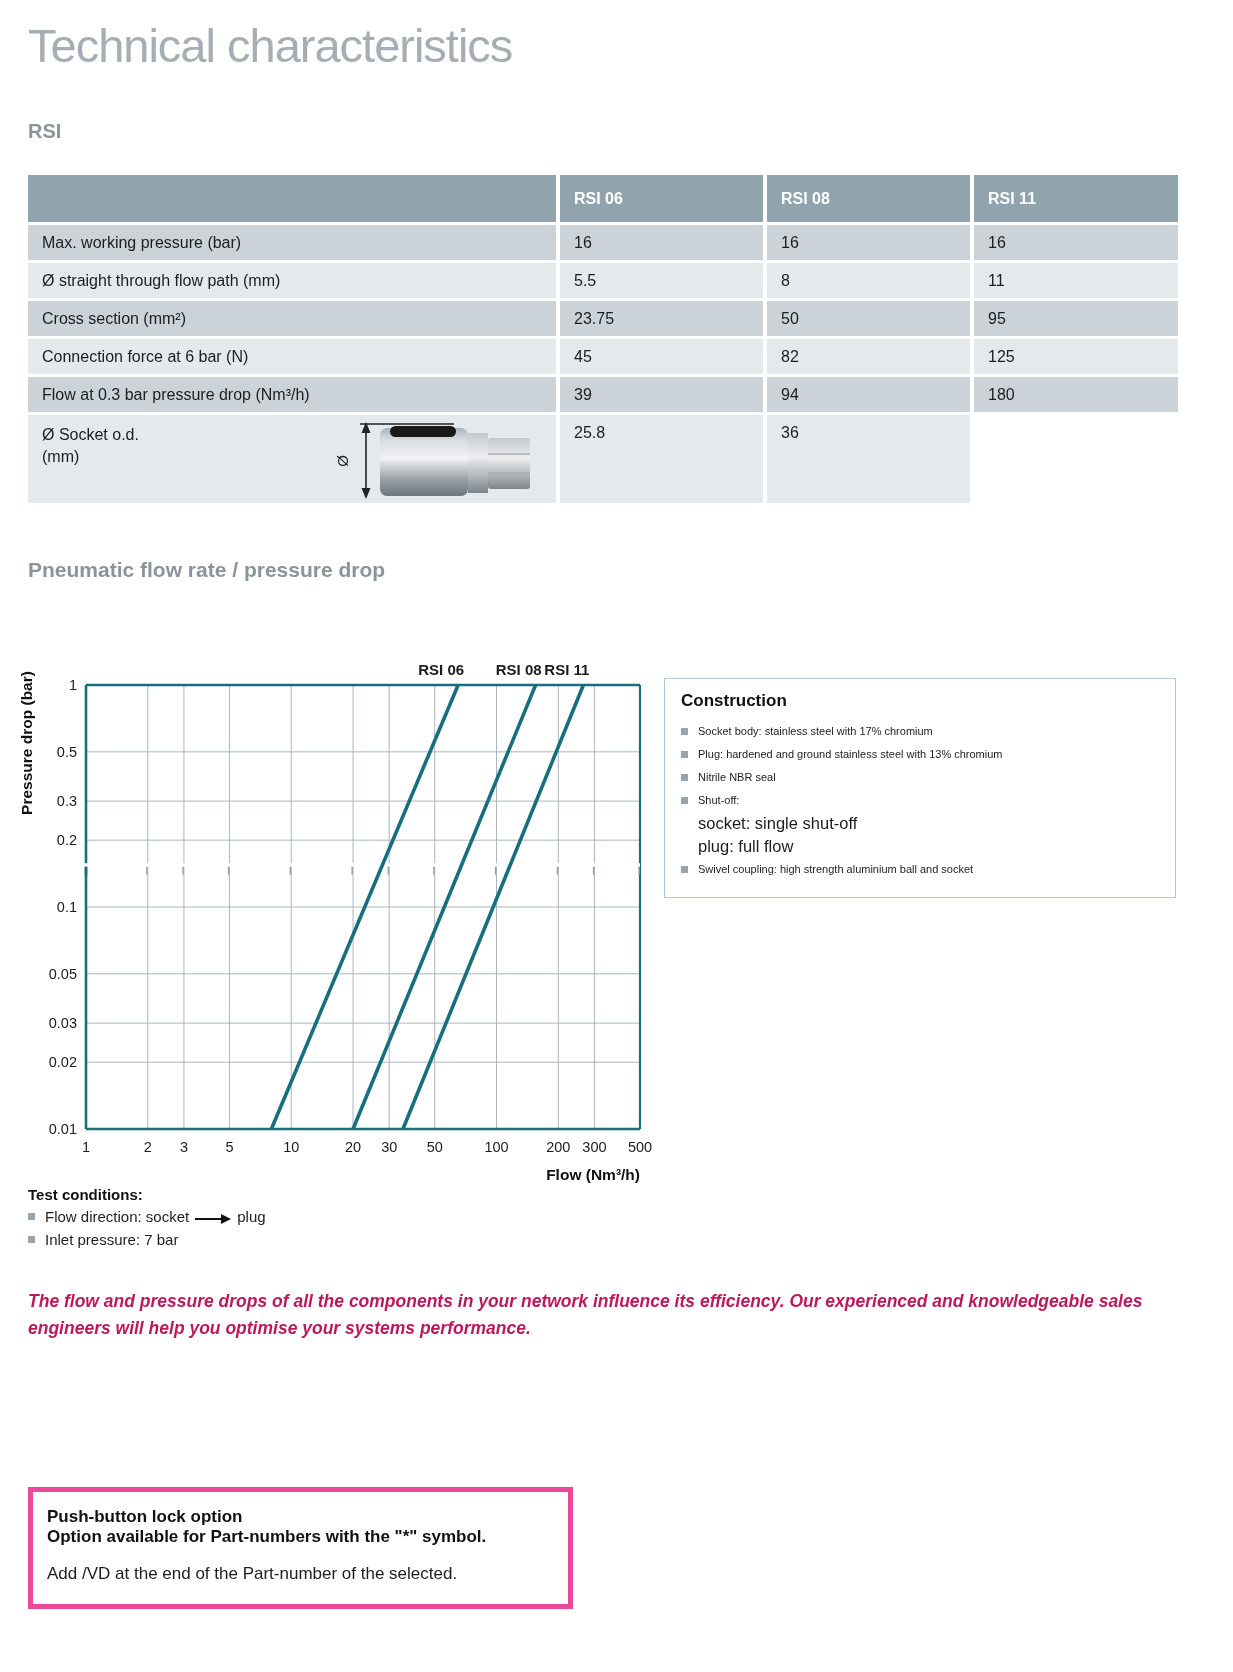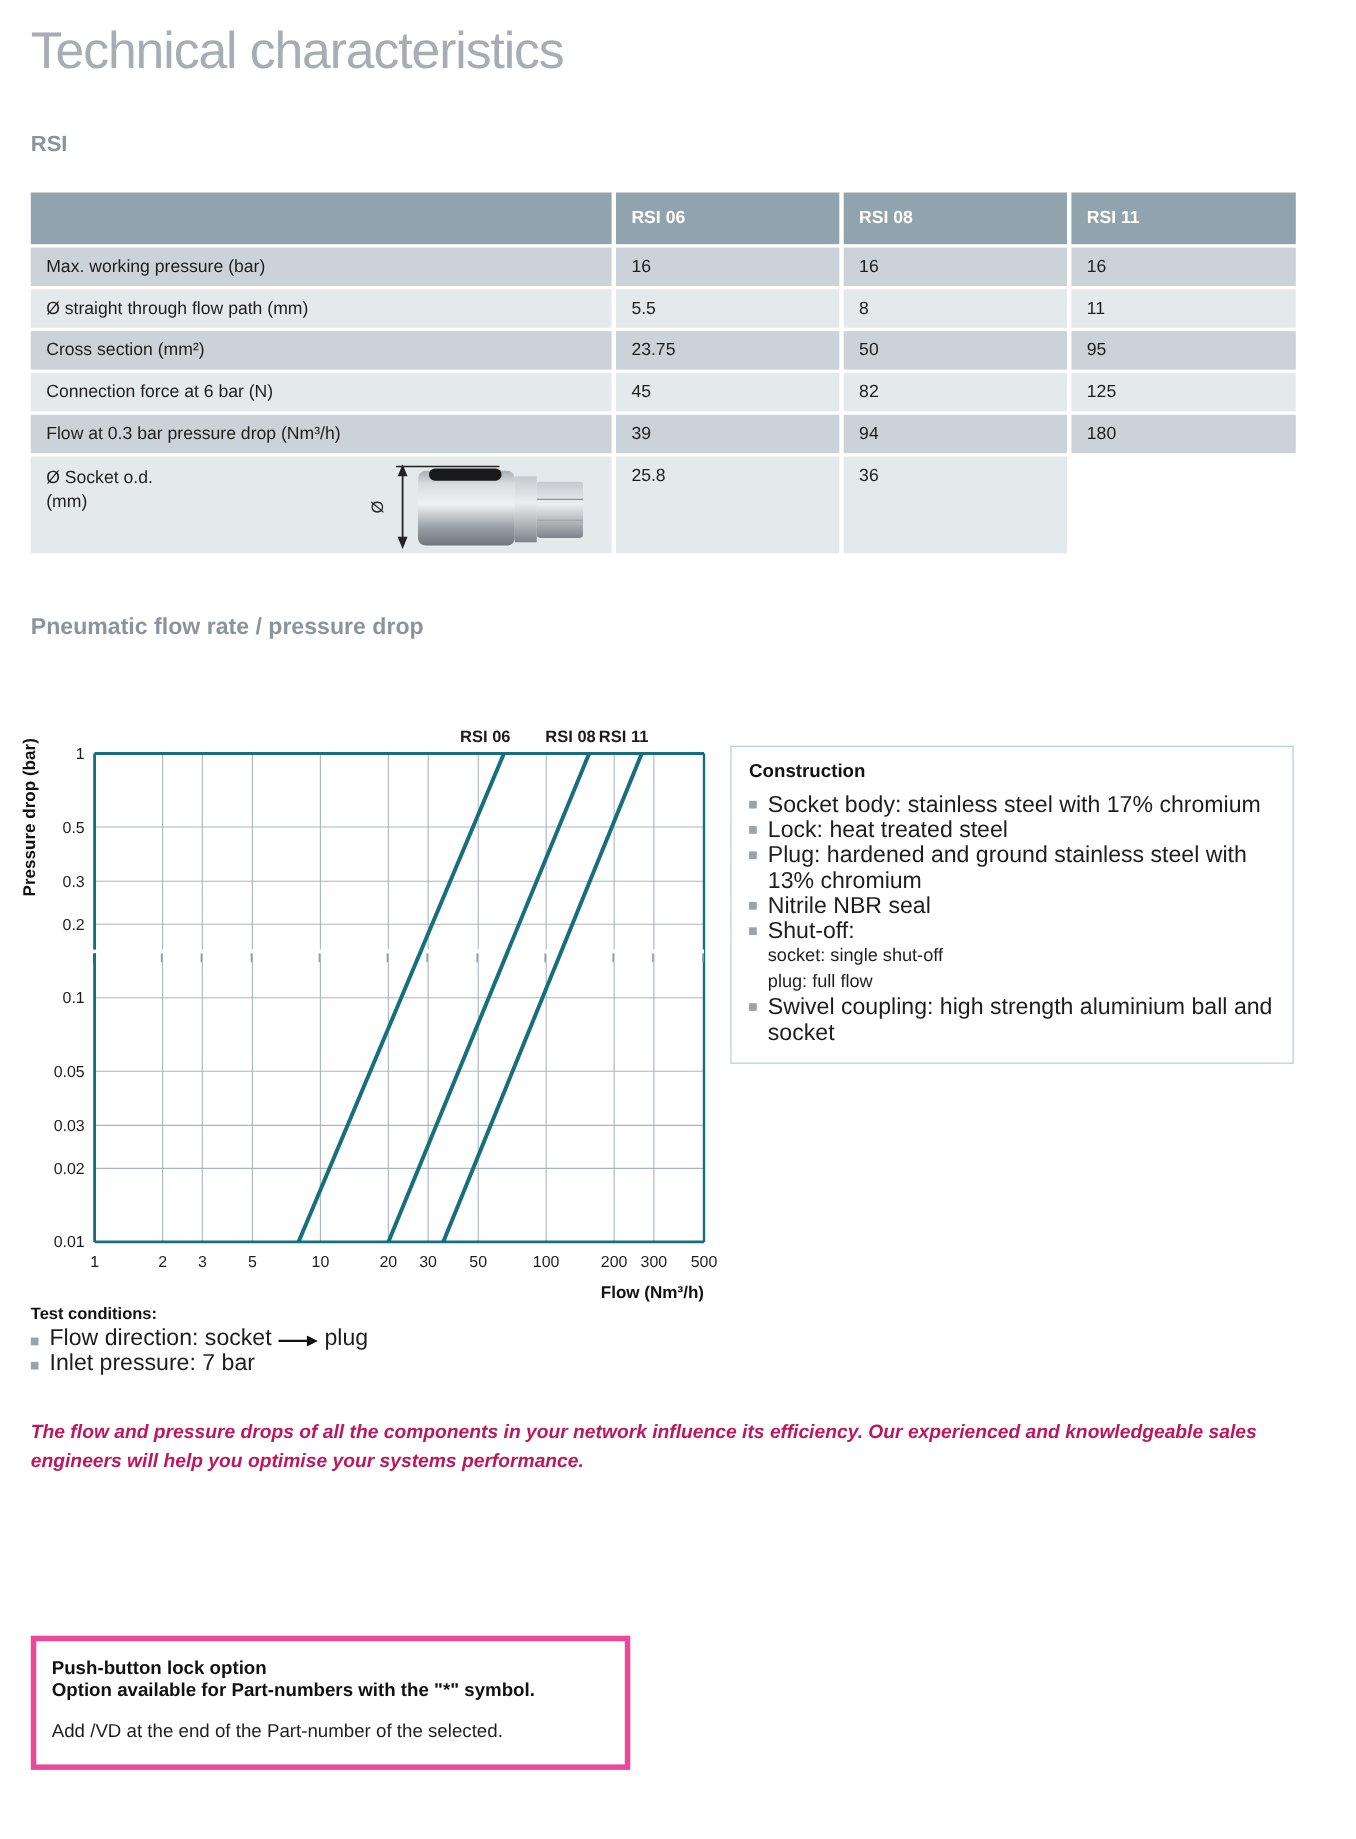--- a/index.html
+++ b/index.html
@@ -23,28 +23,28 @@
   .socket-art{position:absolute;right:8px;top:3px;}
 
   
   .chart-heading{position:absolute;left:28px;top:558px;font-size:21px;font-weight:bold;color:#8c949b;}
   #flow-chart{position:absolute;left:16px;top:638px;}
 
   
   #construction-box{position:absolute;left:664px;top:678px;width:512px;border:1px solid #adc9da;background:#fff;padding:12px 16px 16px 16px;box-sizing:border-box;}
   #construction-box h3{margin:0 0 9px 0;font-size:17px;color:#111;}
   .c-list{margin:0;padding:0;list-style:none;}
-  .c-item{display:flex;font-size:21px;color:#1d1d1d;line-height:23px;}
+  .c-item{display:flex;font-size:11px;color:#1d1d1d;line-height:23px;}
   .sq-bullet{flex:0 0 7px;width:7px;height:7px;background:#99a3ab;margin:8px 10px 0 0;}
   .c-sub{margin-left:17px;font-size:16.5px;color:#1d1d1d;line-height:23px;}
 
   
   #test-conditions{position:absolute;left:28px;top:1186px;width:480px;}
   #test-conditions h4{margin:0 0 4px 0;font-size:15px;color:#111;}
-  .t-item{display:flex;align-items:center;font-size:21px;color:#1d1d1d;line-height:19px;margin-bottom:2px;}
+  .t-item{display:flex;align-items:flex-start;font-size:15px;color:#1d1d1d;line-height:19px;margin-bottom:2px;}
   .t-item .sq-bullet{margin-top:6px;}
   .flow-arrow{display:inline-block;margin:0 6px;vertical-align:middle;}
 
   
   #network-note{position:absolute;left:28px;top:1288px;width:1158px;font-size:17.5px;font-weight:bold;color:#be185d;line-height:1.55;font-style:italic;}
 
   
   #push-box{position:absolute;left:28px;top:1487px;width:545px;border:5px solid #ec4899;background:#fff;padding:15px 16px 20px 14px;box-sizing:border-box;}
   #push-box .pb-title{font-size:17px;font-weight:bold;color:#111;}
   #push-box .pb-line1{font-size:17px;font-weight:bold;color:#111;}
@@ -194,24 +194,20 @@
 
   <div id="construction-box">
     <h3>Construction</h3>
     <ul class="c-list" id="construction-list">
         <li class="c-item">
           <div class="sq-bullet"></div>
           <div>Socket body: stainless steel with 17% chromium</div>
         </li>
         <li class="c-item">
           <div class="sq-bullet"></div>
-          <div>Lock: heat treated steel</div>
-        </li>
-        <li class="c-item">
-          <div class="sq-bullet"></div>
           <div>Plug: hardened and ground stainless steel with 13% chromium</div>
         </li>
         <li class="c-item">
           <div class="sq-bullet"></div>
           <div>Nitrile NBR seal</div>
         </li>
         <li class="c-item">
           <div class="sq-bullet"></div>
           <div>Shut-off:</div>
         </li>

